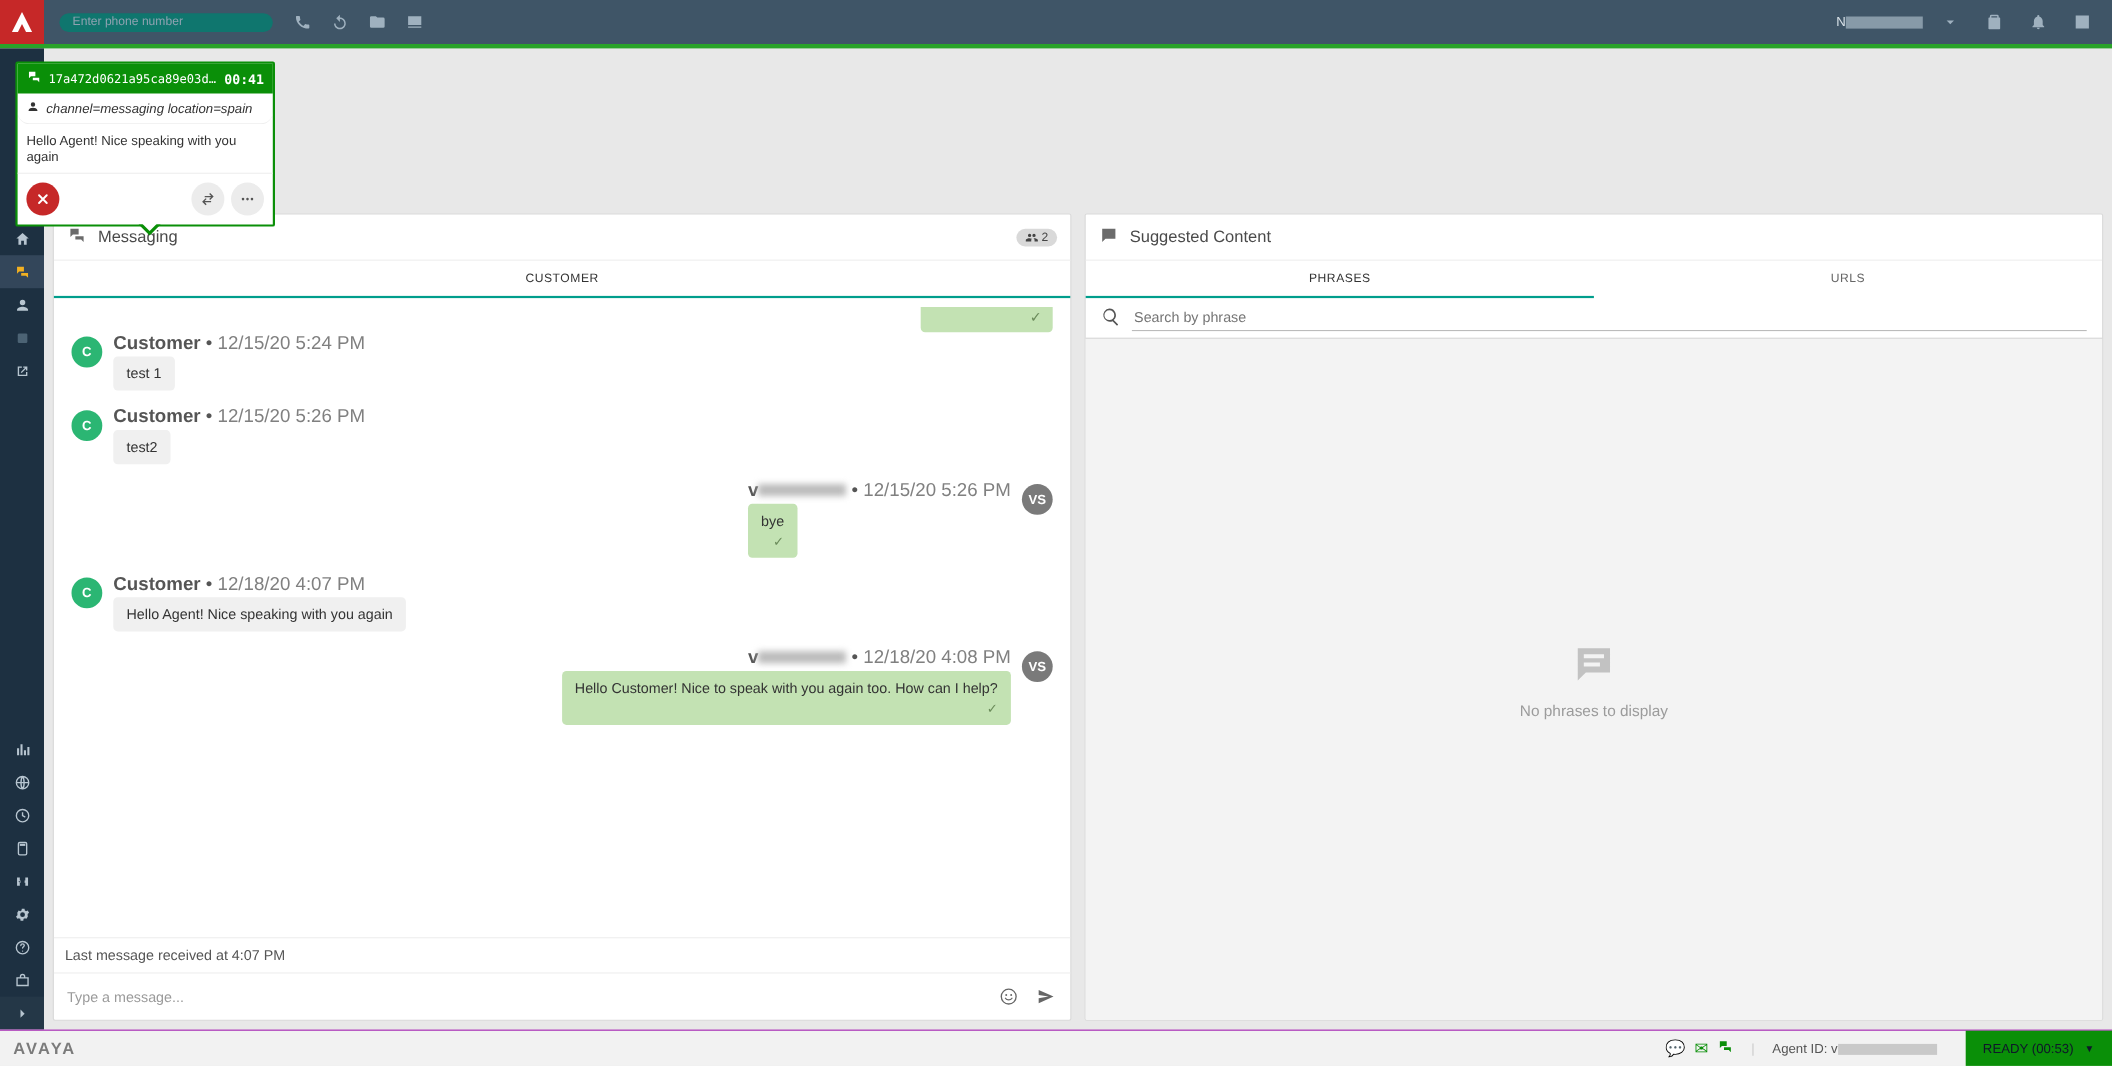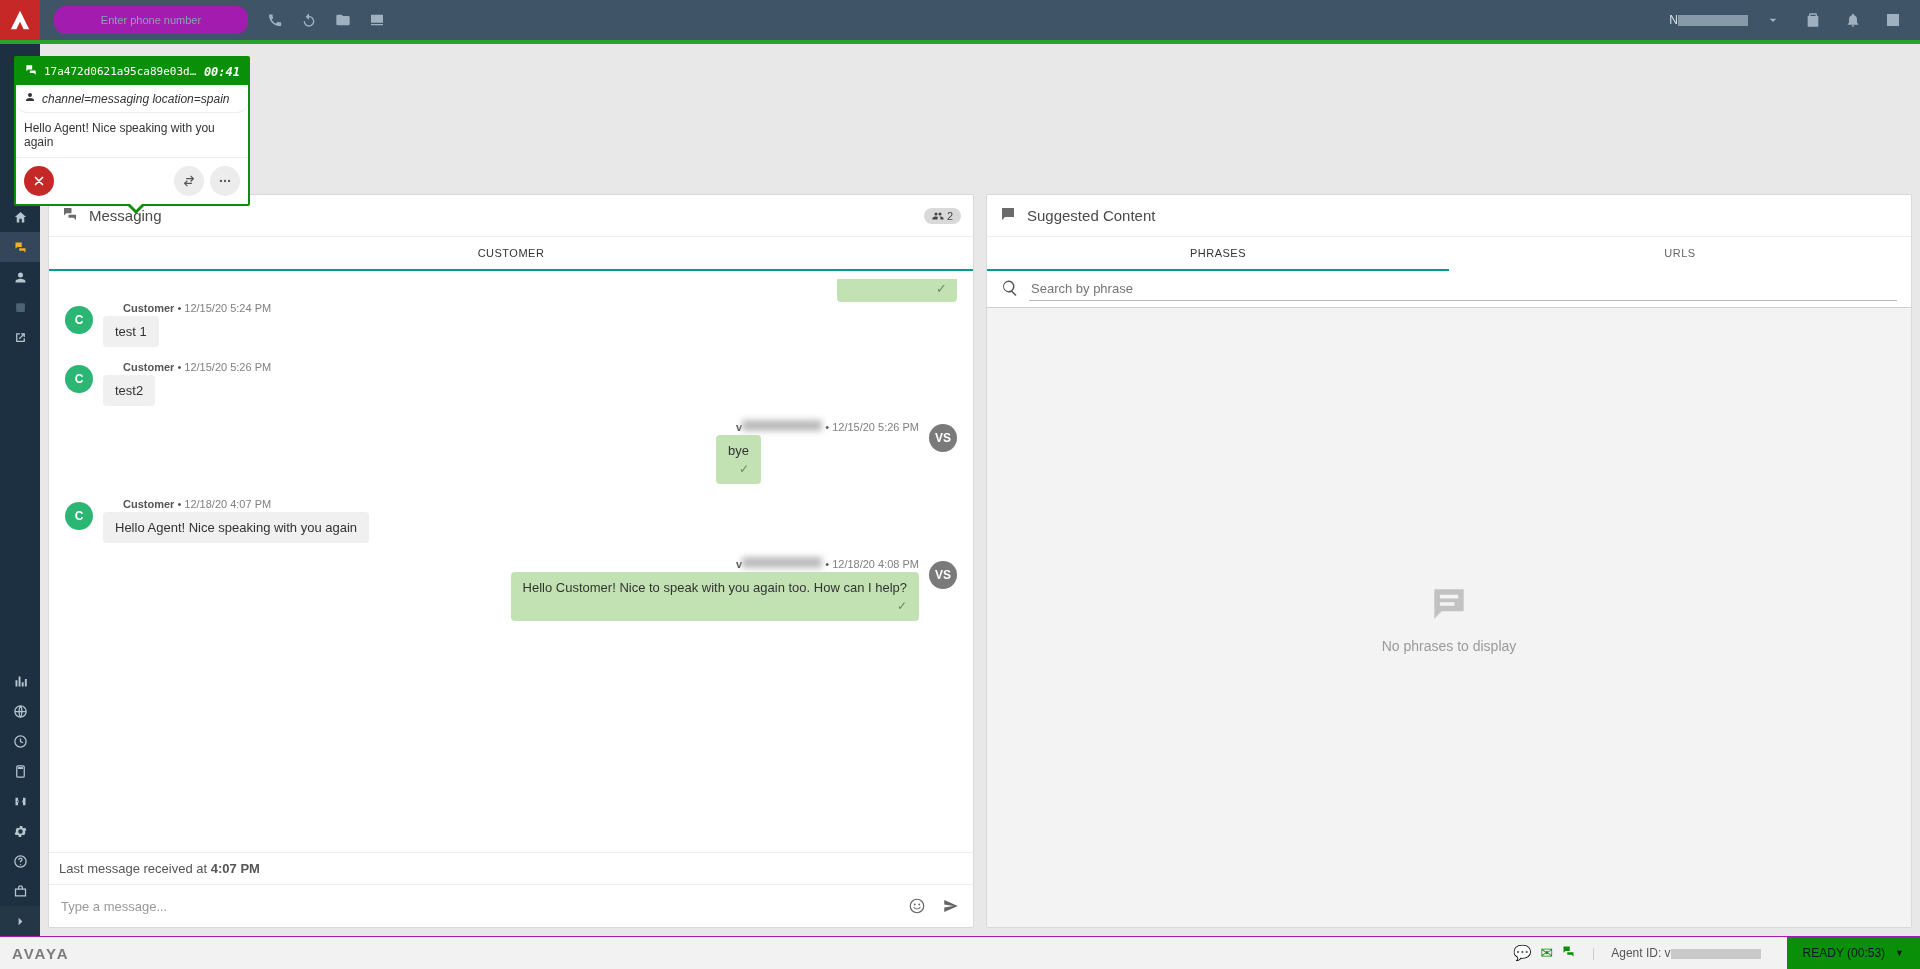--- a/index.html
+++ b/index.html
@@ -17,36 +17,36 @@
     --teal:#009e8c;
     --status-green:#0a8f08;
   }
   html,body{margin:0;padding:0;height:100%;font-family:Arial,Helvetica,sans-serif;font-size:13px;color:#333;}
   body{display:flex;flex-direction:column;background:#e8e8e8;}
 
   
   .topbar{height:40px;background:var(--topbar-bg);display:flex;align-items:center;color:#c7d2da;}
   .logo-sq{width:40px;height:40px;background:#c62828;display:flex;align-items:center;justify-content:center;color:#fff;font-size:22px;font-weight:bold;}
   .logo-sq svg{width:22px;height:22px;fill:#fff;}
-  .phone-input{margin-left:14px;width:170px;height:28px;border-radius:12px;background:#a21caf;border:none;padding:0 12px;color:#ccc;font-size:11px;text-align:center;}
+  .phone-input{margin-left:14px;width:170px;height:17px;border-radius:12px;background:#0f766e;border:none;padding:0 12px;color:#ccc;font-size:11px;}
   .phone-input::placeholder{color:#8fa2b1;}
   .top-icons{display:flex;gap:4px;margin-left:12px;}
   .tb-icon{width:30px;height:30px;display:flex;align-items:center;justify-content:center;color:#9fb1bf;cursor:pointer;}
   .tb-icon svg{width:16px;height:16px;fill:currentColor;}
   .top-spacer{flex:1;}
   .user-area{display:flex;align-items:center;gap:10px;padding-right:12px;}
   .username{font-size:12px;color:#d9e2e8;}
   .redact{display:inline-block;background:#879aa8;width:70px;height:11px;vertical-align:middle;}
   .green-line{height:4px;background:var(--green2);}
 
   
   .workcard{position:absolute;top:56px;left:14px;width:232px;background:#fff;border:2px solid var(--green);border-radius:2px;z-index:20;font-size:12px;}
   .wc-hdr{background:var(--green);color:#fff;display:flex;align-items:center;gap:6px;padding:5px 8px;font-family:monospace;}
   .wc-id{font-size:11px;flex:1;overflow:hidden;text-overflow:ellipsis;white-space:nowrap;}
-  .wc-time{font-size:12px;font-weight:bold;font-style:italic;}
+  .wc-time{font-size:12px;font-weight:bold;}
   .wc-sub{padding:6px 8px;border-bottom:1px solid #eee;font-style:italic;display:flex;align-items:center;gap:6px;border-radius:11px;}
   .wc-msg{padding:8px;}
   .wc-foot{display:flex;align-items:center;padding:8px;border-top:1px solid #eee;gap:6px;}
   .wc-close{width:30px;height:30px;border-radius:50%;background:var(--red);display:flex;align-items:center;justify-content:center;color:#fff;cursor:pointer;}
   .wc-close svg{width:14px;height:14px;fill:#fff;}
   .wc-spacer{flex:1;}
   .wc-act{width:30px;height:30px;border-radius:50%;background:#ececec;display:flex;align-items:center;justify-content:center;cursor:pointer;color:#555;}
   .wc-pointer{position:absolute;bottom:-10px;left:110px;width:0;height:0;border-left:10px solid transparent;border-right:10px solid transparent;border-top:10px solid var(--green);}
   .wc-pointer::after{content:'';position:absolute;top:-12px;left:-8px;border-left:8px solid transparent;border-right:8px solid transparent;border-top:8px solid #fff;}
 
@@ -69,30 +69,30 @@
   .tabs{display:flex;}
   .tab{flex:1;text-align:center;padding:10px 0;font-size:11px;letter-spacing:.5px;color:#666;cursor:pointer;border-bottom:2px solid transparent;}
   .tab.active{color:#333;border-bottom-color:var(--teal);}
   .chat-body{flex:1;overflow:auto;padding:8px 16px;}
   .msg-row{display:flex;gap:10px;margin-bottom:14px;}
   .msg-row.agent{flex-direction:row-reverse;}
   .avatar{width:28px;height:28px;border-radius:50%;display:flex;align-items:center;justify-content:center;color:#fff;font-size:12px;font-weight:bold;flex-shrink:0;margin-top:4px;}
   .avatar.c{background:#2bb673;}
   .avatar.a{background:#7a7a7a;}
   .msg-col{max-width:70%;}
-  .msg-meta{font-size:11px;margin-bottom:2px;color:#555;margin-left:20px;}
+  .msg-meta{font-size:17px;margin-bottom:2px;color:#555;}
   .msg-meta .name{font-weight:bold;}
   .msg-meta .time{color:var(--muted);}
   .msg-row.agent .msg-meta{text-align:right;}
   .bubble{padding:8px 12px;border-radius:4px;background:var(--bubble-cust);font-size:13px;display:inline-block;position:relative;}
   .msg-row.agent .bubble{background:var(--bubble-agent);}
   .check{display:block;text-align:right;color:#6b8c5b;margin-top:4px;font-size:12px;}
   .orphan-check{margin-left:auto;width:100px;background:var(--bubble-agent);border-radius:0 0 4px 4px;text-align:right;padding:2px 10px 6px;color:#6b8c5b;}
   .last-rec{padding:8px 10px;border-top:1px solid #eee;font-size:13px;color:#555;}
-  .last-rec .t{font-weight:bold;}
+  .last-rec .t{font-weight:normal;}
   .input-row{display:flex;align-items:center;padding:6px 10px;border-top:1px solid #eee;gap:10px;}
   .msg-input{flex:1;border:none;height:28px;font-size:13px;outline:none;}
   .msg-input::placeholder{color:#9a9a9a;}
   .ir-icon{width:24px;height:24px;display:flex;align-items:center;justify-content:center;color:#666;cursor:pointer;}
   .ir-icon svg{width:18px;height:18px;fill:currentColor;}
 
   
   .search-row{display:flex;align-items:center;padding:6px 14px;gap:10px;border-bottom:1px solid #cfcfcf;}
   .search-row svg{width:18px;height:18px;fill:#555;}
   .search-input{flex:1;border:none;border-bottom:1px solid #bbb;padding:4px 2px;font-size:13px;outline:none;background:transparent;}

